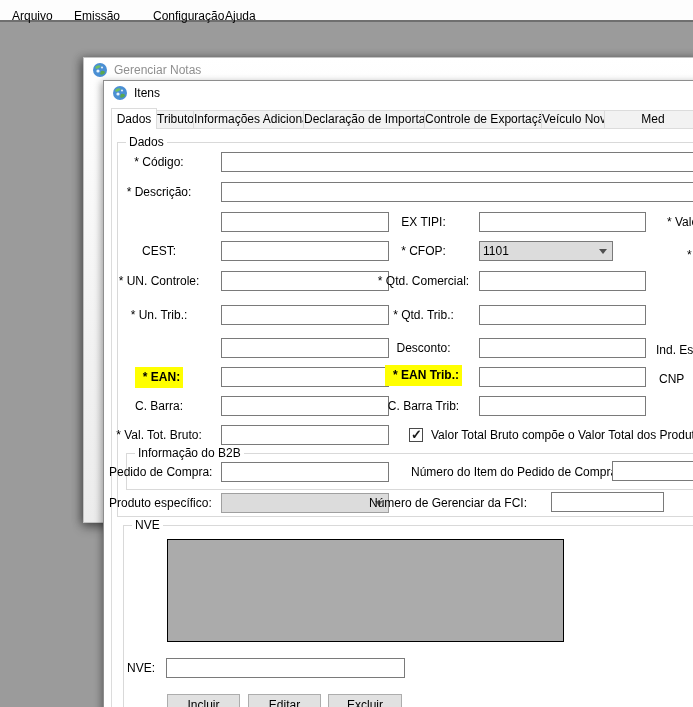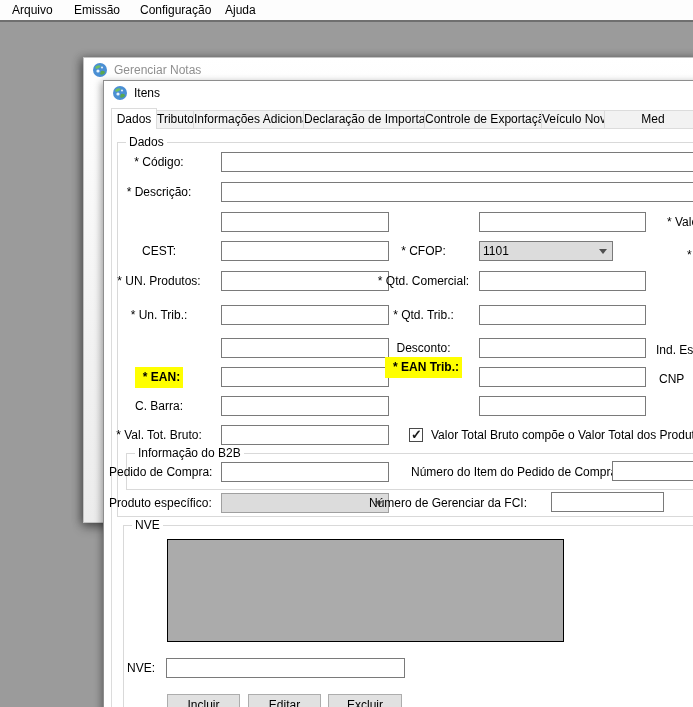--- a/index.html
+++ b/index.html
@@ -10,21 +10,21 @@
     font-family:"Liberation Sans", sans-serif;
     font-size:12px; color:#000;
   }
   
   .menubar {
     position:absolute; left:0; top:0; width:693px; height:22px;
     background:#fdfdfd; border-bottom:2px solid #6f6f6f; z-index:50;
   }
   .menubar .mitem {
     position:absolute; top:0; height:20px; line-height:20px;
-    padding:0 4px; cursor:default;text-align:center;
+    padding:6px 4px; cursor:default;text-align:center;
   }
   
   .win-outer {
     position:absolute; left:83px; top:57px; width:617px; height:466px;
     background:linear-gradient(180deg,#ffffff 0%,#f2f2f2 60%,#ececec 100%);
     border:1px solid #c3c3c3;
     box-shadow:0 4px 10px rgba(0,0,0,.45), -3px 0 8px rgba(0,0,0,.25);
     z-index:1;
   }
   .win-outer .titlebar {
@@ -100,21 +100,21 @@
     border:1px solid #adadad; text-align:center; line-height:20px;
     cursor:default;
   }
 </style>
 </head>
 <body>
 
 <div class="menubar">
   <div class="mitem" style="left:8px">Arquivo</div>
   <div class="mitem" style="left:70px">Emissão</div>
-  <div class="mitem" style="left:136px">Configuração</div>
+  <div class="mitem" style="left:149px">Configuração</div>
   <div class="mitem" style="left:221px">Ajuda</div>
 </div>
 
 <div class="win-outer">
   <div class="titlebar">
     <svg class="appicon" viewBox="0 0 16 16">
       <circle cx="8" cy="8" r="7" fill="#4a8fd4"></circle>
       <path d="M3 5 Q6 2 9 4 Q7 7 4 7 Z" fill="#6fbf63"></path>
       <path d="M9 9 Q13 8 13 11 Q10 14 8 12 Z" fill="#5aa84f"></path>
       <circle cx="6" cy="9" r="1.6" fill="#e8f4ff"></circle>
@@ -150,55 +150,57 @@
     <span class="gtitle">Dados</span>
   </div>
 
   <div class="lbl r" style="left:5px; top:71px; width:100px">* Código:</div>
   <input class="inp" style="left: 117px; top: 71px; width: 482px;">
 
   <div class="lbl r" style="left:5px; top:101px; width:100px">* Descrição:</div>
   <input class="inp" style="left: 117px; top: 101px; width: 482px;">
 
   <input class="inp" style="left: 117px; top: 131px; width: 168px;">
+  <div class="lbl r" style="left:270px; top:131px; width:99px">EX TIPI:</div>
   <input class="inp" style="left: 375px; top: 131px; width: 167px;">
   <div class="lbl" style="left:563px; top:131px">* Valor</div>
 
   <div class="lbl r" style="left:5px; top:160px; width:100px">CEST:</div>
   <input class="inp" style="left: 117px; top: 160px; width: 168px;">
   <div class="lbl r" style="left:270px; top:160px; width:99px">* CFOP:</div>
   <div class="combo" style="left:375px; top:160px; width:134px">
     <span>1101</span>
     <span class="chev"></span>
   </div>
   <div class="lbl" style="left:583px; top:164px">*</div>
 
-  <div class="lbl r" style="left:5px; top:190px; width:100px">* UN. Produtos:</div>
+  <div class="lbl r" style="left:5px; top:190px; width:100px">* UN. Controle:</div>
   <input class="inp" style="left: 117px; top: 190px; width: 168px;">
   <div class="lbl r" style="left:270px; top:190px; width:99px">* Qtd. Comercial:</div>
   <input class="inp" style="left: 375px; top: 190px; width: 167px;">
 
   <div class="lbl r" style="left:5px; top:224px; width:100px">* Un. Trib.:</div>
   <input class="inp" style="left: 117px; top: 224px; width: 168px;">
   <div class="lbl r" style="left:270px; top:224px; width:99px">* Qtd. Trib.:</div>
   <input class="inp" style="left: 375px; top: 224px; width: 167px;">
 
   <input class="inp" style="left: 117px; top: 257px; width: 168px;">
   <div class="lbl r" style="left:270px; top:257px; width:99px">Desconto:</div>
   <input class="inp" style="left: 375px; top: 257px; width: 167px;">
   <div class="lbl" style="left:552px; top:259px">Ind. Es</div>
 
   <div class="lbl r" style="left:5px; top:286px; width:100px"><span class="hl">* EAN:</span></div>
   <input class="inp" style="left: 117px; top: 286px; width: 168px;">
-  <div class="lbl r" style="left:270px; top:276px; width:99px"><span class="hl">* EAN Trib.:</span></div>
+  <div class="lbl r" style="left:270px; top:284px; width:99px"><span class="hl">* EAN Trib.:</span></div>
   <input class="inp" style="left: 375px; top: 286px; width: 167px;">
   <div class="lbl" style="left:555px; top:288px">CNP</div>
 
   <div class="lbl r" style="left:5px; top:315px; width:100px">C. Barra:</div>
   <input class="inp" style="left: 117px; top: 315px; width: 168px;">
+  <div class="lbl r" style="left:270px; top:315px; width:99px">C. Barra Trib:</div>
   <input class="inp" style="left: 375px; top: 315px; width: 167px;">
 
   <div class="lbl r" style="left:5px; top:344px; width:100px">* Val. Tot. Bruto:</div>
   <input class="inp" style="left: 117px; top: 344px; width: 168px;">
   <div class="chk checked" style="left:305px; top:347px"></div>
   <div class="lbl" style="left:327px; top:344px">Valor Total Bruto compõe o Valor Total dos Produtos e</div>
 
   <div class="grp" style="left:22px; top:372px; width:586px; height:37px">
     <span class="gtitle">Informação do B2B</span>
   </div>

